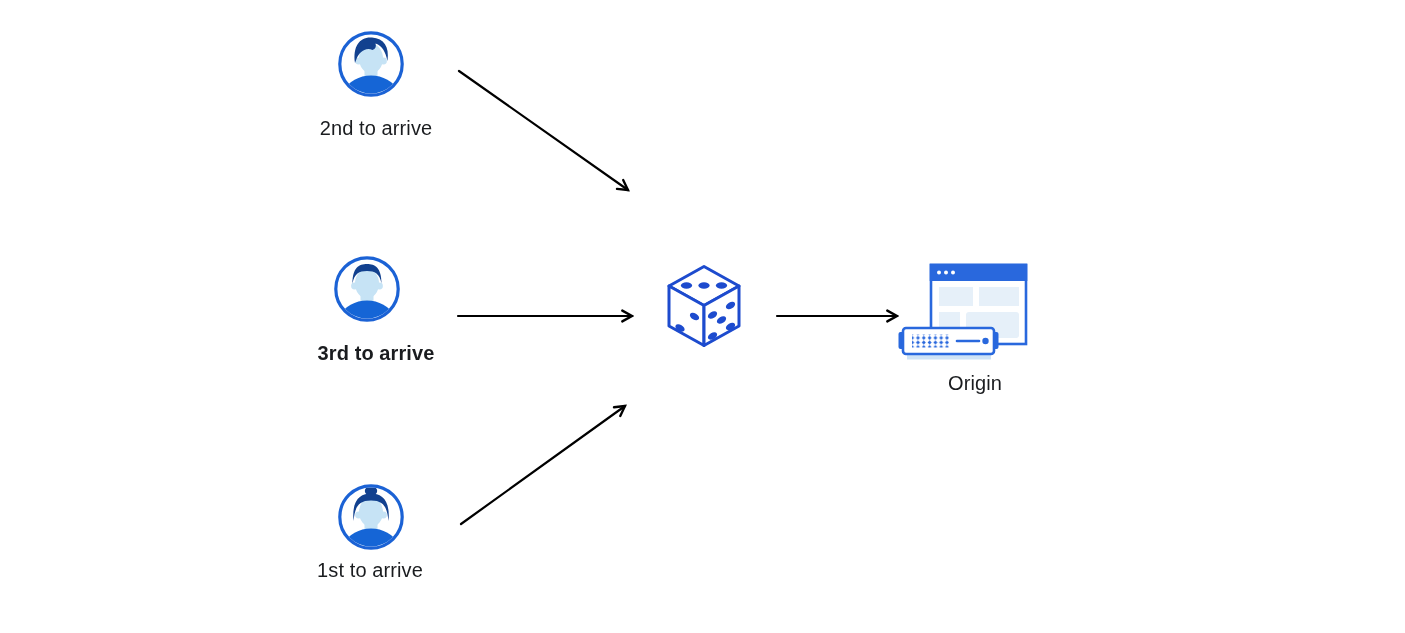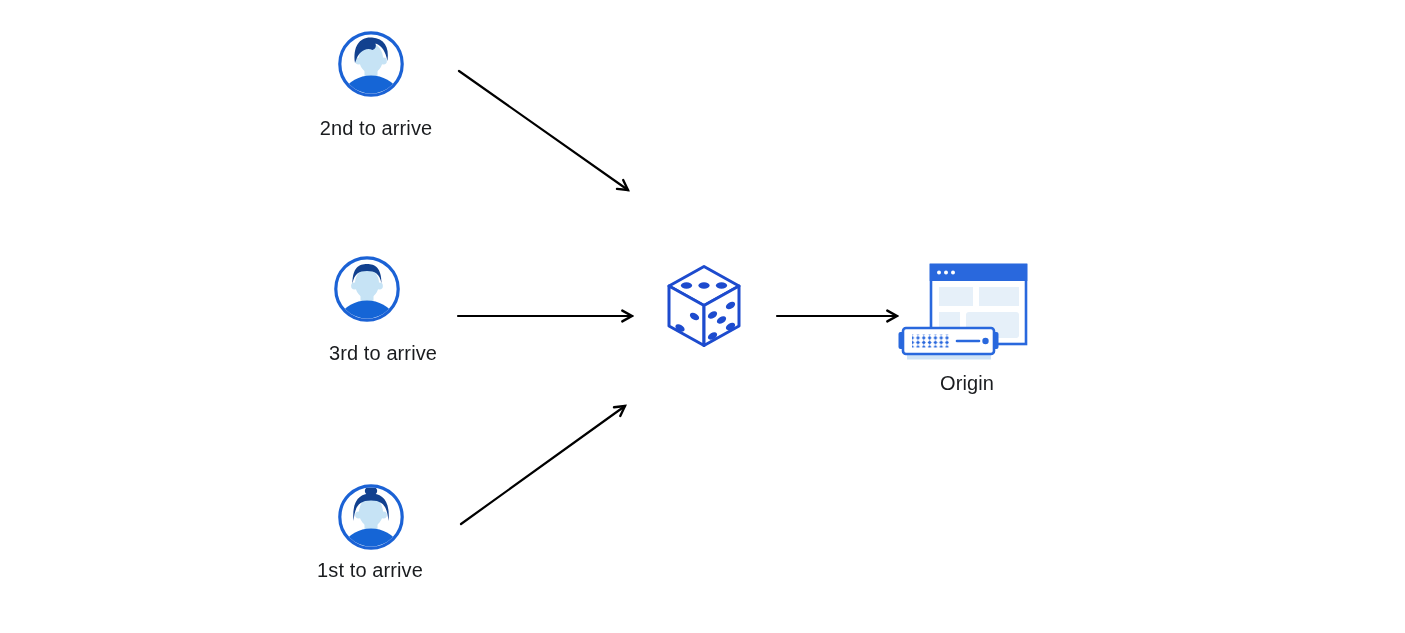--- a/index.html
+++ b/index.html
@@ -22,21 +22,21 @@
   .actor-label, .origin-label {
     position: absolute;
     text-align: center;
     font-size: 20px;
     line-height: 26px;
     color: #1a1c1f;
     letter-spacing: 0.1px;
     white-space: nowrap;
   }
   .origin-group { position: absolute; }
-  .origin-label { width: 130px; left: 4px; top: 108px; }
+  .origin-label { width: 130px; left: 12px; top: 108px; }
 </style>
 </head>
 <body>
 
 <div class="canvas">
 
   <svg class="arrows-layer" width="1405" height="633" viewBox="0 0 1405 633">
     <defs>
       <marker id="arrowhead" viewBox="0 0 13 13" refX="11" refY="6.5" markerWidth="14" markerHeight="14" markerUnits="userSpaceOnUse" orient="auto">
         <path d="M2,1.5 L11,6.5 L2,11.5" fill="none" stroke="#000000" stroke-width="2.2" stroke-linecap="round"></path>
@@ -82,21 +82,21 @@
         <rect width="66" height="66" fill="#ffffff"></rect>
         <rect x="26.5" y="32" width="13" height="16" fill="#c6e3f5"></rect>
         <path d="M0,66 Q13,44.5 33,44.5 Q53,44.5 66,66 Z" fill="#1565d6"></path>
         <circle cx="20.5" cy="30" r="3.4" fill="#c6e3f5"></circle>
         <circle cx="45.5" cy="30" r="3.4" fill="#c6e3f5"></circle>
         <ellipse cx="33" cy="27.5" rx="12" ry="15" fill="#c6e3f5"></ellipse>
         <path d="M18.5,27.5 C18.5,11.5 25,8 33,8 C41,8 47.5,11.5 47.5,27.5 C45.5,17.5 41,15 33,15 C25,15 20.5,17.5 18.5,27.5 Z" fill="#12418f"></path>
       </g>
       <circle cx="33" cy="33" r="31.2" fill="none" stroke="#1b62d5" stroke-width="3.2"></circle>
     </svg>
-    <div class="actor-label" style="left:11px; top:84px; width:140px;">3rd to arrive</div>
+    <div class="actor-label" style="left:4px; top:84px; width:140px;font-weight:bold;">3rd to arrive</div>
   </div>
 
   <div class="actor" style="left:300px; top:484px; width:140px;">
     <svg class="abs" style="left:38px; top:0;" width="66" height="66" viewBox="0 0 66 66">
       <defs>
           <clipPath id="clipC">
             <circle cx="33" cy="33" r="29.6"></circle>
           </clipPath>
         </defs>
       <g clip-path="url(#clipC)">

